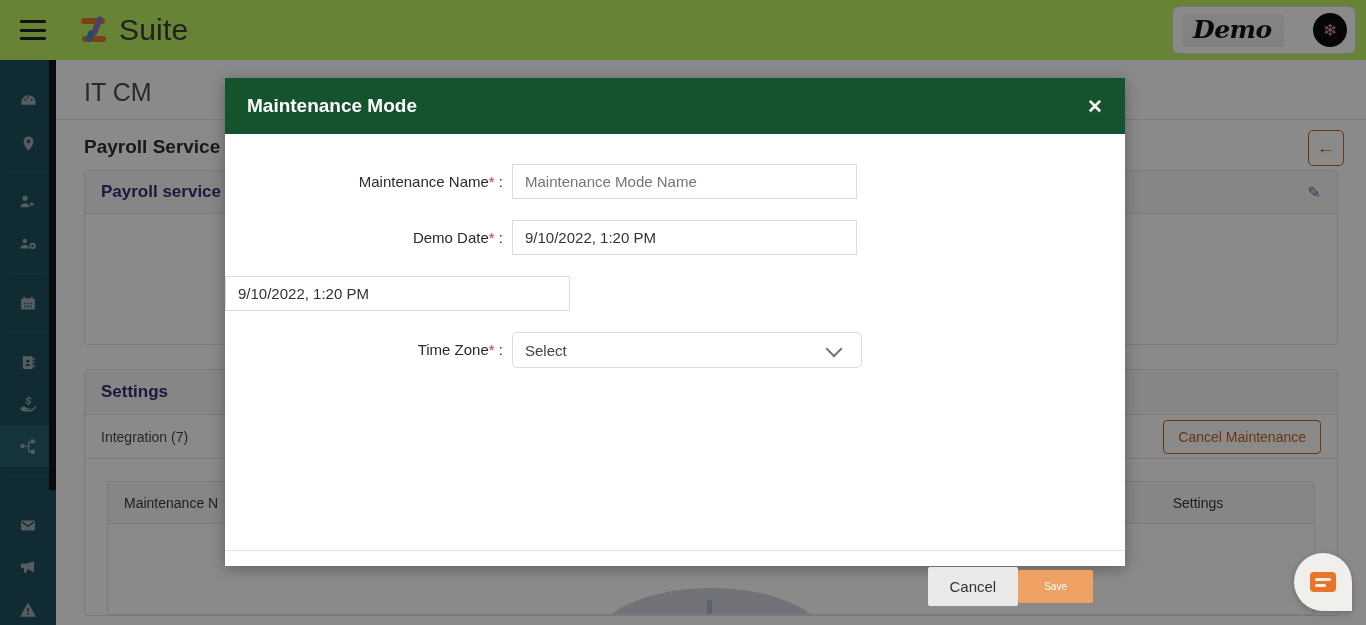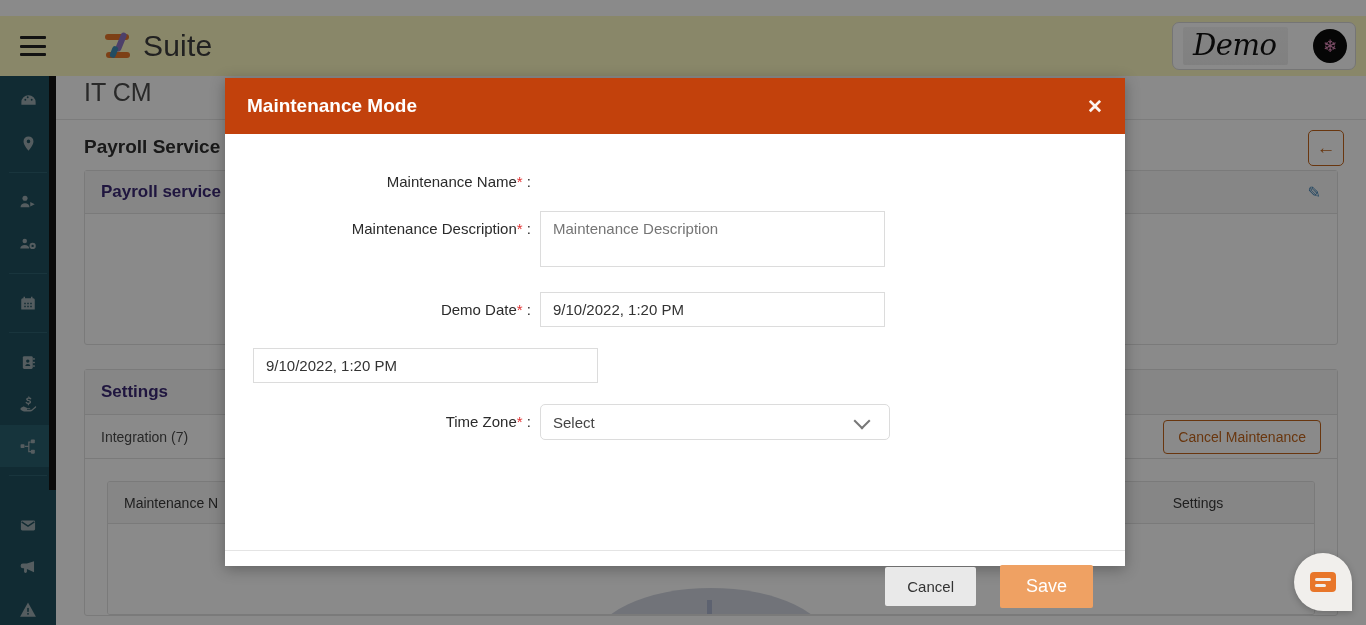--- a/index.html
+++ b/index.html
@@ -6,26 +6,25 @@
   html, body {
     width: 1366px; height: 625px;
     overflow: hidden;
     font-family: "Liberation Sans", sans-serif;
     background: #ffffff;
   }
   #app { position: relative; width: 1366px; height: 625px; }
 
   
   .topbar {
-    position: absolute; top: 16px; left: 0;
+    position: absolute; top: 0; left: 0;
     width: 1366px; height: 60px;
-    background: #fef9c3;
+    background: #bef264;
     display: flex; align-items: center;
     z-index: 30;
-    gap: 24px;
   }
   .hamburger {
     margin-left: 20px; width: 26px; height: 20px;
     display: flex; flex-direction: column; justify-content: space-between;
     cursor: pointer;
   }
   .hamburger span { display: block; height: 3px; background: #222; border-radius: 1px; }
   .brand { display: flex; align-items: center; margin-left: 32px; }
   .brand-mark { position: relative; width: 34px; height: 34px; margin-right: 7px; }
   .brand-text { font-size: 30px; color: #3d3d3d; letter-spacing: .2px; }
@@ -33,22 +32,22 @@
   .demo-box {
     position: absolute; right: 10px; top: 6px;
     width: 184px; height: 48px;
     border: 1px solid #d9d9d9; border-radius: 7px;
     background: #fff;
     display: flex; align-items: center; justify-content: space-between;
     padding: 0 8px 0 10px;
   }
   .demo-logo {
     font-family: "DejaVu Serif", serif;
-    font-style: italic; font-weight: normal;
-    font-size: 29px; color: #111;
+    font-style: italic; font-weight: bold;
+    font-size: 25px; color: #111;
     background: linear-gradient(#f4f4f4,#ededed);
     padding: 1px 12px 3px 10px; border-radius: 2px;
     letter-spacing: -0.5px;
     text-align: right;
   }
   .avatar {
     width: 34px; height: 34px; border-radius: 50%;
     background: #0c0c0c; display: flex; align-items: center;
     justify-content: center; font-size: 17px; color: #e78fc0;
   }
@@ -134,38 +133,38 @@
   }
 
   
   .modal {
     position: absolute; left: 225px; top: 78px;
     width: 900px; height: 488px;
     background: #fff; z-index: 50;
     box-shadow: 0 3px 14px rgba(0,0,0,.3);
   }
   .modal-head {
-    height: 56px; background: #c2410c; display: flex; align-items: center;
+    height: 56px; background: #14532d; display: flex; align-items: center;
     padding: 0 22px; justify-content: space-between;
   }
   .modal-title { color: #fff; font-size: 19px; font-weight: bold; }
   .modal-close { color: #fff; font-size: 19px; font-weight: bold; cursor: pointer; opacity: .95; }
-  .modal-body { padding: 30px 12px 0 0; height: 416px; margin-left: 28px; }
+  .modal-body { padding: 30px 12px 0 0; height: 416px; }
   .modal-foot {
     border-top: 1px solid #e4e4e4; height: 72px;
     display: flex; align-items: center; justify-content: flex-end;
-    padding-right: 32px; gap: 24px;
+    padding-right: 32px; gap: 0;
   }
   .btn-cancel {
     background: #e9e9e9; border: none; color: #333;
     font-size: 15px; padding: 11px 22px; cursor: pointer; border-radius: 2px;
   }
   .btn-save {
     background: #efa163; border: none; color: #fff;
-    font-size: 18px; padding: 11px 26px; cursor: pointer; border-radius: 2px;
+    font-size: 10px; padding: 11px 26px; cursor: pointer; border-radius: 2px;
   }
 
   .frow { display: flex; align-items: flex-start; margin-bottom: 21px; }
   .flabel {
     width: 287px; text-align: right; font-size: 15px; color: #2b2b2b;
     padding-right: 9px; padding-top: 9px; white-space: nowrap;
   }
   .req { color: #e03131; }
   .fctl { flex: 1; }
   .inp {
@@ -373,28 +372,25 @@
   <div class="modal">
     <div class="modal-head">
       <span class="modal-title">Maintenance Mode</span>
       <span class="modal-close">✕</span>
     </div>
 
     <div class="modal-body">
 
       <div class="frow">
         <div class="flabel"><span>Maintenance Name</span><span class="req">*</span> :</div>
-      </div>
-
-      <div class="frow">
-        <div class="flabel"><span>Maintenance Description</span><span class="req">*</span> :</div>
         <div class="fctl">
-          <textarea class="ta" placeholder="Maintenance Description" style=""></textarea>
-        </div>
-      </div>
+          <input class="inp ph" type="text" placeholder="Maintenance Mode Name" style="">
+        </div>
+      </div>
+
 
       <div class="frow">
         <div class="flabel"><span>Demo Date</span><span class="req">*</span> :</div>
         <div class="fctl" style="position:relative">
           <input class="inp" type="text" value="9/10/2022, 1:20 PM" style="">
         </div>
       </div>
 
       <div class="frow">
         <div class="fctl">

